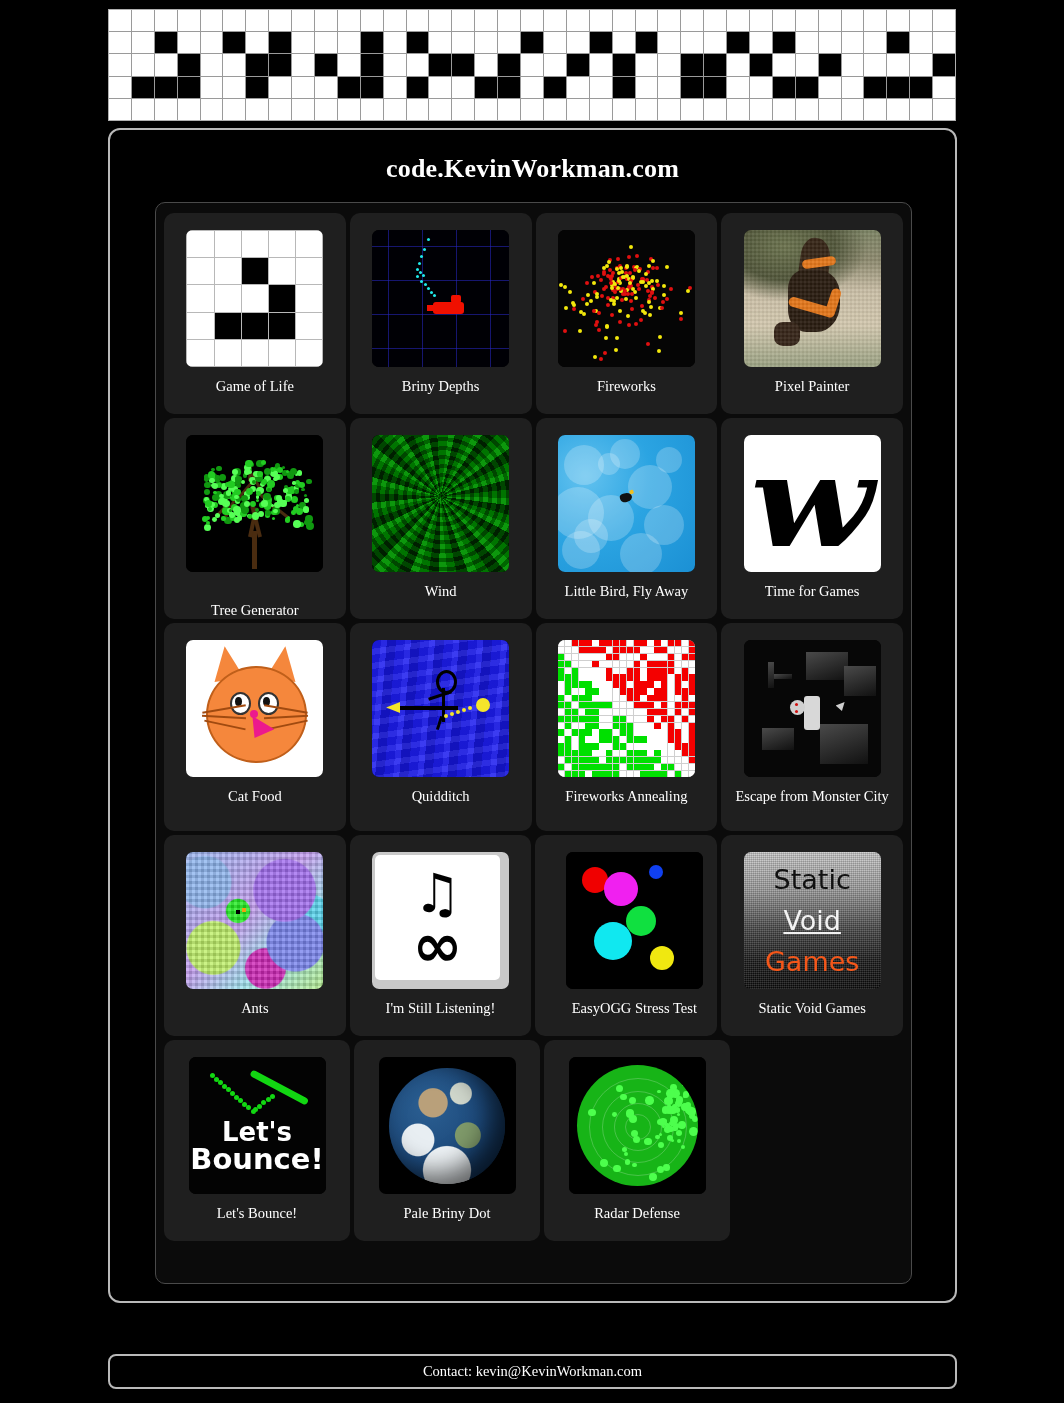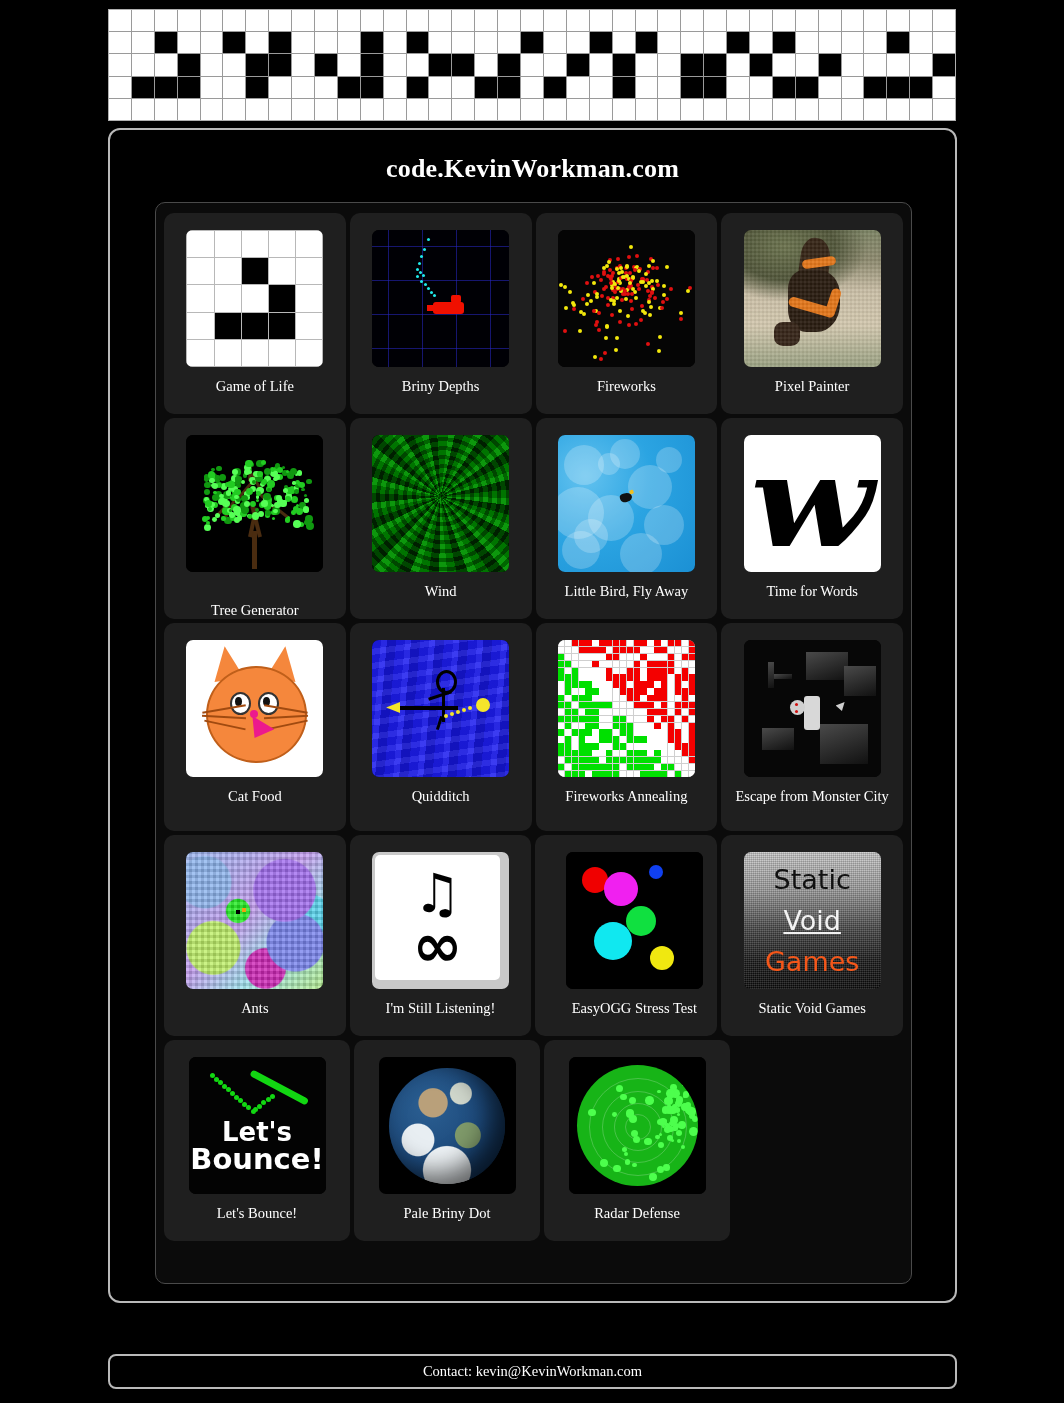--- a/index.html
+++ b/index.html
@@ -1029,21 +1029,21 @@
               </div>
             </div>
             <div class="tile-label">Little Bird, Fly Away</div>
           </a>
           <a class="tile" style="text-decoration: none;">
             <div class="thumb">
               <div class="tfw">
                 <span>w</span>
               </div>
             </div>
-            <div class="tile-label">Time for Words</div>
+            <div class="tile-label">Time for Games</div>
           </a>
         </div>
         <div class="tile-row">
           <a class="tile tall" style="text-decoration: none;">
             <div class="thumb">
               <div class="cat">
                 <div class="ear" style="left:26px;top:6px;transform:rotate(-8deg);"></div>
                 <div class="ear" style="left:82px;top:6px;transform:rotate(8deg);"></div>
                 <div class="head"></div>
                 <div class="eye" style="left:44px;top:52px;"></div>

